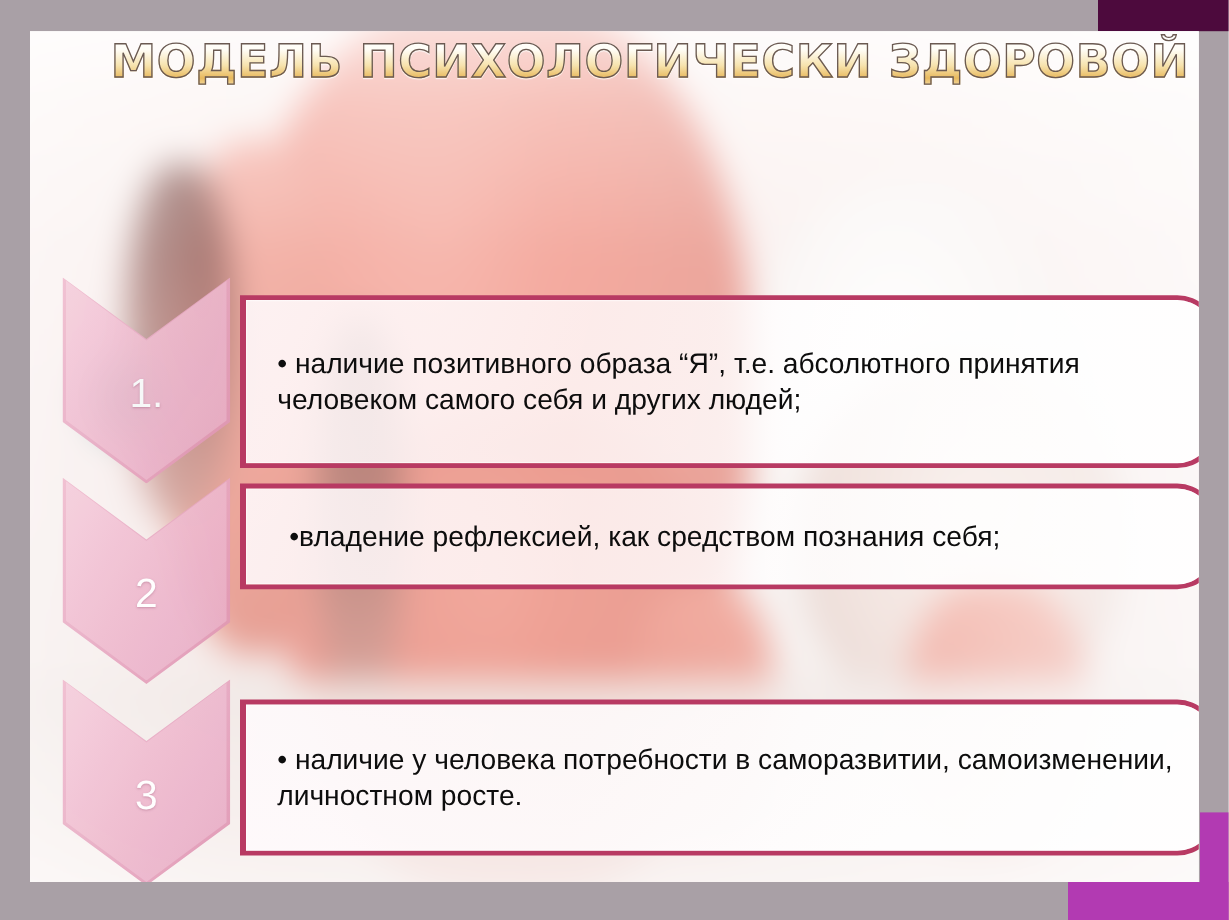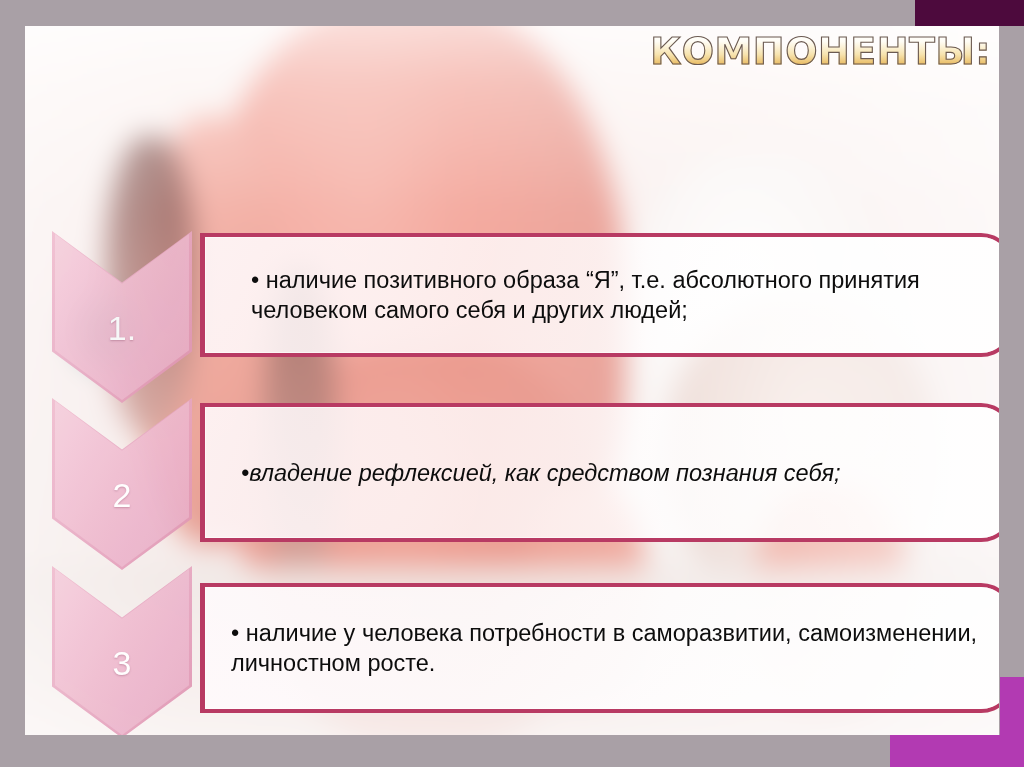--- a/index.html
+++ b/index.html
@@ -81,22 +81,22 @@
   .chev2{left:27px;top:372px;}
   .chev3{left:27px;top:540px;}
 
   
   .box{position:absolute;left:175px;width:815px;
        border:4px solid #b83a63;border-left-width:5px;
        border-radius:0 34px 34px 0;
        background:linear-gradient(100deg,rgba(255,250,252,.88) 0%,rgba(255,252,253,.80) 35%,rgba(255,255,255,.86) 70%,rgba(255,255,255,.92) 100%);
        box-sizing:border-box;
        display:flex;align-items:center;}
-  .box1{top:207px;height:124px;padding-left:20px;}
-  .box2{top:377px;height:139px;font-style:italic;}
+  .box1{top:220px;height:144px;}
+  .box2{top:377px;height:88px;}
   .box3{top:557px;height:130px;}
   .box-txt{color:#0d0d0d;font-size:23.5px;line-height:30px;font-weight:400;
        font-family:"Liberation Sans","DejaVu Sans",sans-serif;
        padding:0 26px 0 26px;width:100%;}
   .box2 .box-txt{padding-left:36px;}
 
   
   .box::after{content:"";position:absolute;inset:0;border-radius:0 30px 30px 0;
        box-shadow:inset 0 0 0 1px rgba(255,255,255,.55);pointer-events:none;}
 </style>
@@ -123,21 +123,21 @@
       <div class="ph ph-teal"></div>
       <div class="ph ph-dog"></div>
       <div class="ph ph-leg1"></div>
       <div class="ph ph-leg2"></div>
       <div class="ph ph-floor"></div>
       <div class="ph ph-wash"></div>
       <div class="ph ph-topfade"></div>
     </div>
 
     <div class="title">
-      <span class="ln"><span class="gtxt">компоненты:</span></span>
+      <span class="ln"><span class="gtxt">Модель психологически здоровой</span></span>
     </div>
 
     <div class="chev chev1">
       <div class="chev-in"></div>
       <span class="chev-num">1.</span>
     </div>
 
     <div class="chev chev2">
       <div class="chev-in"></div>
       <span class="chev-num">2</span>

